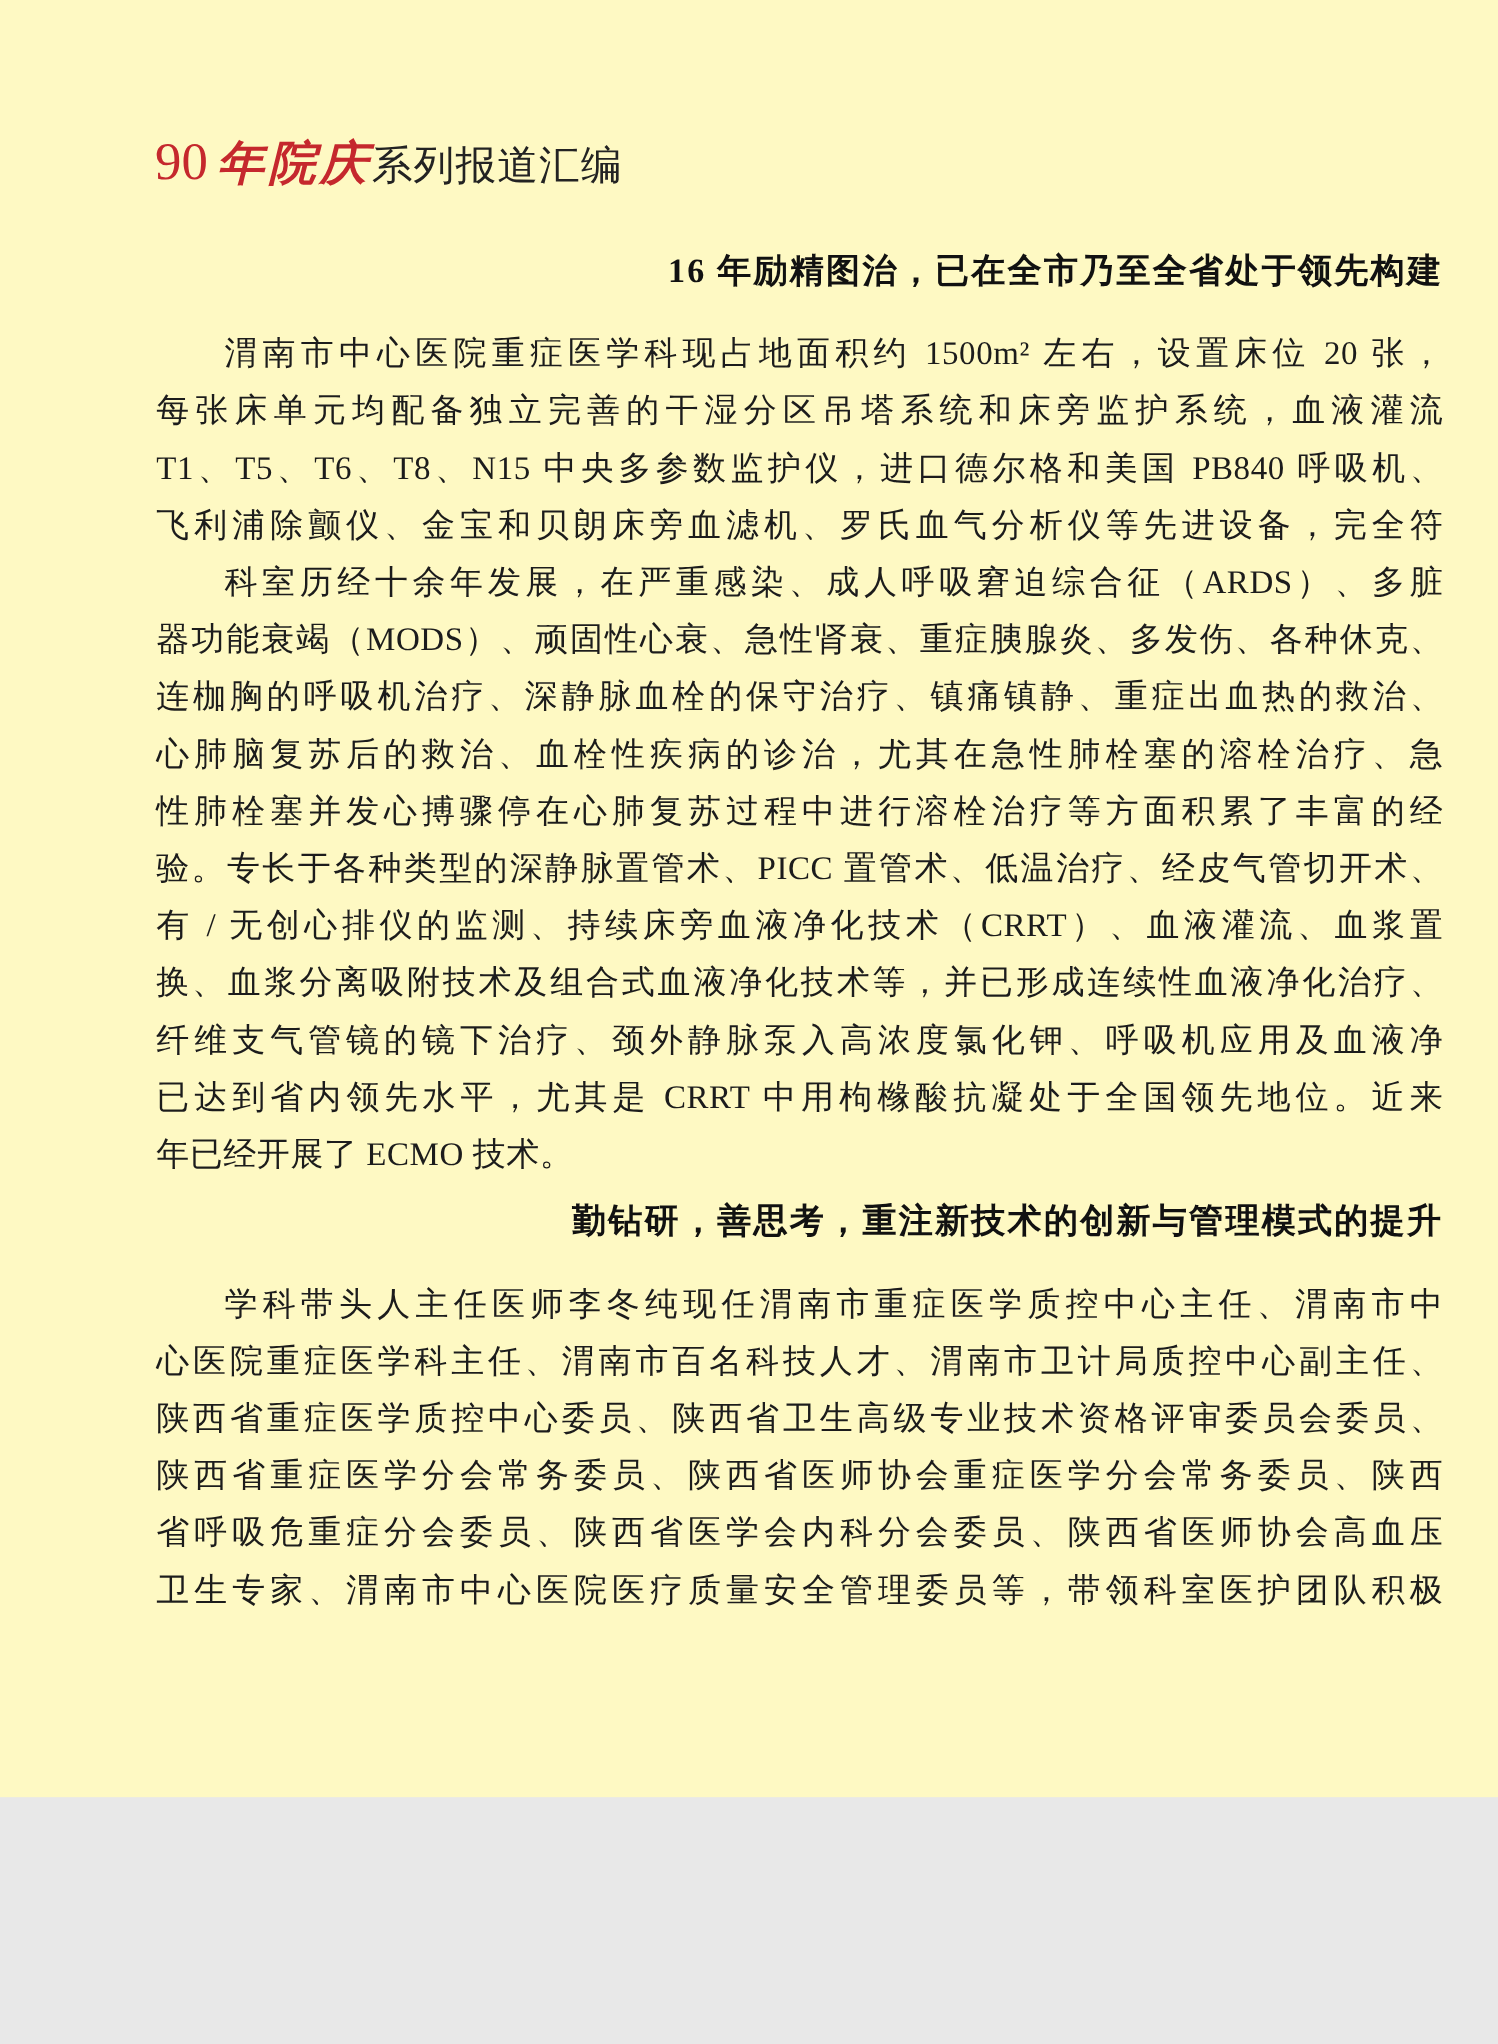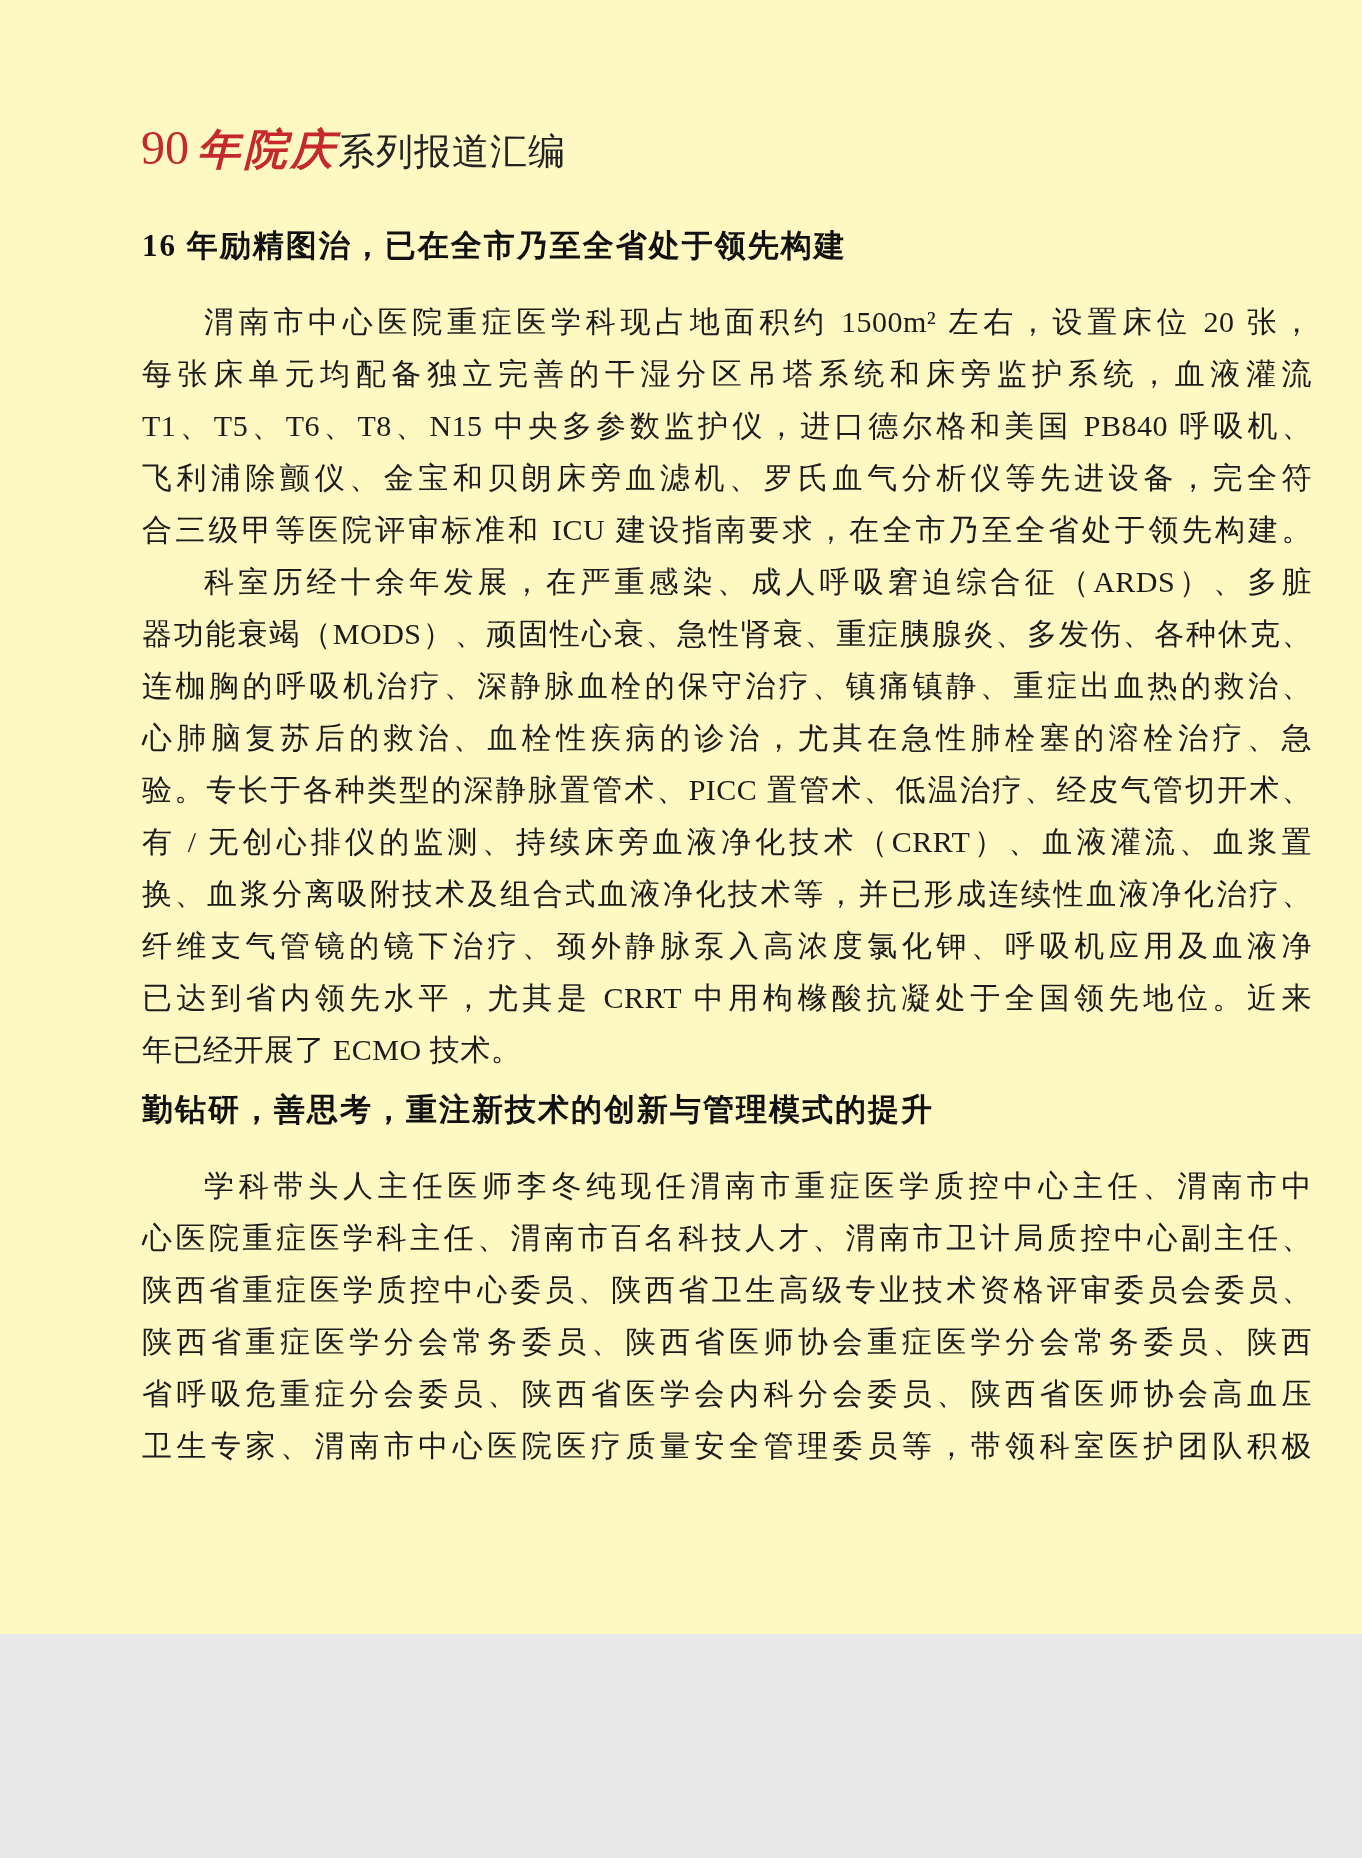--- a/index.html
+++ b/index.html
@@ -42,21 +42,21 @@
   
   .content {
     position: absolute;
     left: 142px;
     top: 212px;
     width: 1170px;
   }
   .section-heading {
     font-size: 31px;
     font-weight: bold;
-    text-align: left;
+    text-align: right;
     line-height: 40px;
     margin: 14px 0 30px 0;
     letter-spacing: 2px;
     color: #111;
   }
   .para { margin: 0; }
   .line {
     font-size: 30px;
     line-height: 52px;
     height: 52px;
@@ -88,28 +88,28 @@
 
   <div class="content">
 
     <div class="section-heading">16 年励精图治，已在全市乃至全省处于领先构建</div>
 
     <div class="para">
       <div class="line indent">渭南市中心医院重症医学科现占地面积约 1500m² 左右，设置床位 20 张，</div>
       <div class="line">每张床单元均配备独立完善的干湿分区吊塔系统和床旁监护系统，血液灌流</div>
       <div class="line">T1、T5、T6、T8、N15 中央多参数监护仪，进口德尔格和美国 PB840 呼吸机、</div>
       <div class="line">飞利浦除颤仪、金宝和贝朗床旁血滤机、罗氏血气分析仪等先进设备，完全符</div>
-      <div class="line">合三级甲等医院评审标准和 ICU 建设指南要求，在全市乃至全省处于领先构建。</div>
     </div>
 
     <div class="para">
       <div class="line indent">科室历经十余年发展，在严重感染、成人呼吸窘迫综合征（ARDS）、多脏</div>
       <div class="line">器功能衰竭（MODS）、顽固性心衰、急性肾衰、重症胰腺炎、多发伤、各种休克、</div>
       <div class="line">连枷胸的呼吸机治疗、深静脉血栓的保守治疗、镇痛镇静、重症出血热的救治、</div>
       <div class="line">心肺脑复苏后的救治、血栓性疾病的诊治，尤其在急性肺栓塞的溶栓治疗、急</div>
+      <div class="line">性肺栓塞并发心搏骤停在心肺复苏过程中进行溶栓治疗等方面积累了丰富的经</div>
       <div class="line">验。专长于各种类型的深静脉置管术、PICC 置管术、低温治疗、经皮气管切开术、</div>
       <div class="line">有 / 无创心排仪的监测、持续床旁血液净化技术（CRRT）、血液灌流、血浆置</div>
       <div class="line">换、血浆分离吸附技术及组合式血液净化技术等，并已形成连续性血液净化治疗、</div>
       <div class="line">纤维支气管镜的镜下治疗、颈外静脉泵入高浓度氯化钾、呼吸机应用及血液净</div>
       <div class="line">已达到省内领先水平，尤其是 CRRT 中用枸橼酸抗凝处于全国领先地位。近来</div>
       <div class="line noj">年已经开展了 ECMO 技术。</div>
     </div>
 
     <div class="section-heading">勤钻研，善思考，重注新技术的创新与管理模式的提升</div>
 

